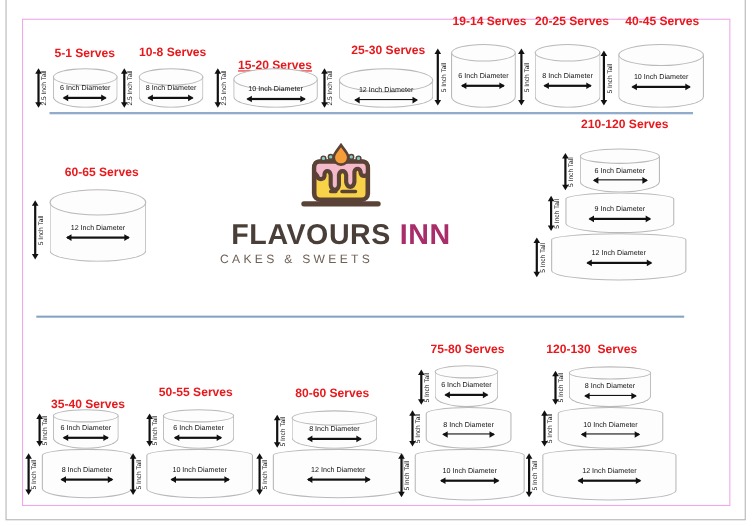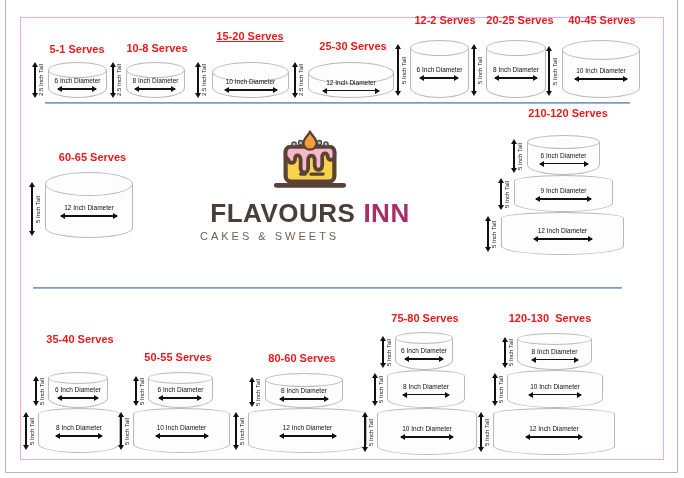--- a/index.html
+++ b/index.html
@@ -97,21 +97,21 @@
     <div class="dia">
       <span class="dia-text">8 Inch Diameter</span>
       <span class="h-arrow" style="width:40px;"></span>
     </div>
   </div>
   <div class="hlbl" style="left:112px;top:62px;height:36px;">
     <span class="v-arrow"></span>
     <span class="v-text">2.5 Inch Tall</span>
   </div>
 
-  <div class="serves" style="left:205px;top:30px;width:90px;text-decoration:underline;">15-20 Serves</div>
+  <div class="serves" style="left:205px;top:54px;width:90px;text-decoration:underline;">15-20 Serves</div>
   <div class="cyl" style="left:212px;top:72px;width:77px;height:26px;--ry:10px;">
     <div class="dia">
       <span class="dia-text">10 Inch Diameter</span>
       <span class="h-arrow" style="width:52px;"></span>
     </div>
   </div>
   <div class="hlbl" style="left:197px;top:62px;height:36px;">
     <span class="v-arrow"></span>
     <span class="v-text">2.5 Inch Tall</span>
   </div>
@@ -121,21 +121,21 @@
     <div class="dia">
       <span class="dia-text">12 Inch Diameter</span>
       <span class="h-arrow" style="width:56px;"></span>
     </div>
   </div>
   <div class="hlbl" style="left:294px;top:62px;height:36px;">
     <span class="v-arrow"></span>
     <span class="v-text">2.5 Inch Tall</span>
   </div>
 
-  <div class="serves" style="left:400px;top:14px;width:90px;">12-2 Serves</div>
+  <div class="serves" style="left:400px;top:14px;width:90px;">19-14 Serves</div>
   <div class="cyl" style="left:410px;top:48px;width:59px;height:50px;--ry:8px;">
     <div class="dia">
       <span class="dia-text">6 Inch Diameter</span>
       <span class="h-arrow" style="width:38px;"></span>
     </div>
   </div>
   <div class="hlbl" style="left:397px;top:44px;height:52px;">
     <span class="v-arrow"></span>
     <span class="v-text">5 Inch Tall</span>
   </div>
@@ -215,21 +215,21 @@
     <div class="dia">
       <span class="dia-text">12 Inch Diameter</span>
       <span class="h-arrow" style="width:58px;"></span>
     </div>
   </div>
   <div class="hlbl" style="left:487px;top:216px;height:36px;">
     <span class="v-arrow"></span>
     <span class="v-text">5 Inch Tall</span>
   </div>
 
-  <div class="serves" style="left:38px;top:333px;width:84px;text-align:center;">35-40 Serves</div>
+  <div class="serves" style="left:38px;top:362px;width:84px;text-align:center;">35-40 Serves</div>
   <div class="cyl" style="left:48px;top:378px;width:60px;height:30px;--ry:6px;">
     <div class="dia">
       <span class="dia-text">6 Inch Diameter</span>
       <span class="h-arrow" style="width:40px;"></span>
     </div>
   </div>
   <div class="hlbl" style="left:35px;top:376px;height:30px;">
     <span class="v-arrow"></span>
     <span class="v-text">5 Inch Tall</span>
   </div>
@@ -313,21 +313,21 @@
     <div class="dia">
       <span class="dia-text">10 Inch Diameter</span>
       <span class="h-arrow" style="width:52px;"></span>
     </div>
   </div>
   <div class="hlbl" style="left:364px;top:412px;height:40px;">
     <span class="v-arrow"></span>
     <span class="v-text">5 Inch Tall</span>
   </div>
 
-  <div class="serves" style="left:500px;top:312px;width:100px;">120-130  Serves</div>
+  <div class="serves" style="left:488px;top:312px;width:100px;">120-130  Serves</div>
   <div class="cyl" style="left:517px;top:339px;width:75px;height:31px;--ry:6px;">
     <div class="dia">
       <span class="dia-text">8 Inch Diameter</span>
       <span class="h-arrow" style="width:46px;"></span>
     </div>
   </div>
   <div class="hlbl" style="left:504px;top:337px;height:31px;">
     <span class="v-arrow"></span>
     <span class="v-text">5 Inch Tall</span>
   </div>

